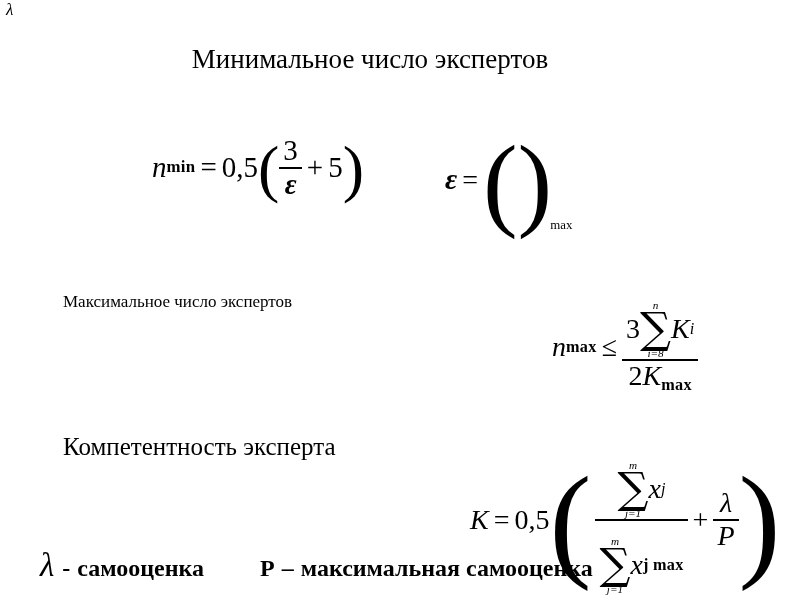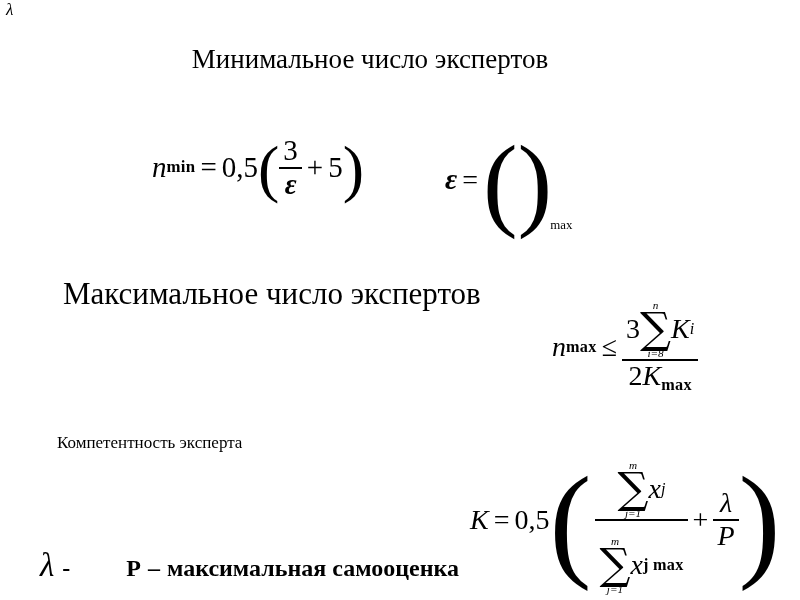--- a/index.html
+++ b/index.html
@@ -127,36 +127,36 @@
     top: 158px;
     font-size: 28px;
   }
   #eq-eps .pbig { font-size: 104px; line-height: 0.42; font-style: normal; position: relative; top: 2px;}
   #eq-eps .epsbig { font-weight: bold; font-size: 1.06em; }
   #eq-eps .outsub { font-size: 0.46em; font-style: normal; align-self: flex-end; position: relative; top: 30px; left: -2px;}
 
   #label-max {
     position: absolute;
     left: 63px;
-    top: 276px;
-    font-size: 31px;
+    top: 292px;
+    font-size: 17px;
     font-style: normal;
   }
 
   #eq-nmax {
     left: 552px;
     top: 300px;
     font-size: 28px;
   }
 
   #label-comp {
     position: absolute;
-    left: 57px;
+    left: 63px;
     top: 433px;
-    font-size: 17px;
+    font-size: 25px;
     font-style: normal;
   }
 
   #eq-K {
     left: 470px;
     top: 446px;
     font-size: 28px;
   }
   #eq-K .pbig { font-size: 126px; line-height: 0.40; font-style: normal; position: relative; top: 2px;}
 
@@ -273,17 +273,18 @@
     <span class="num">λ</span>
     <span class="bar"></span>
     <span class="den">P</span>
   </span>
   <span class="paren pbig">)</span>
 </div>
 
 <div id="legend">
   <span class="lam">λ</span>
   <span>-</span>
+  <span style="margin-left:7px;">самооценка</span>
   <span class="gap"></span>
   <span>Р</span>
   <span style="margin-left:7px;">–</span>
   <span style="margin-left:7px;">максимальная самооценка</span>
 </div>
 
 </body></html>

